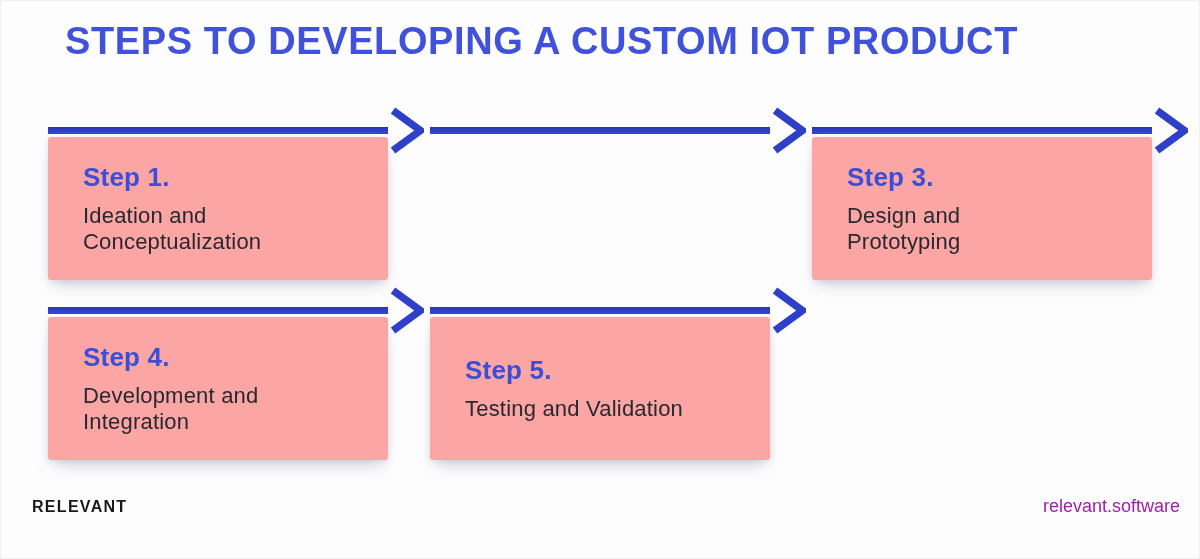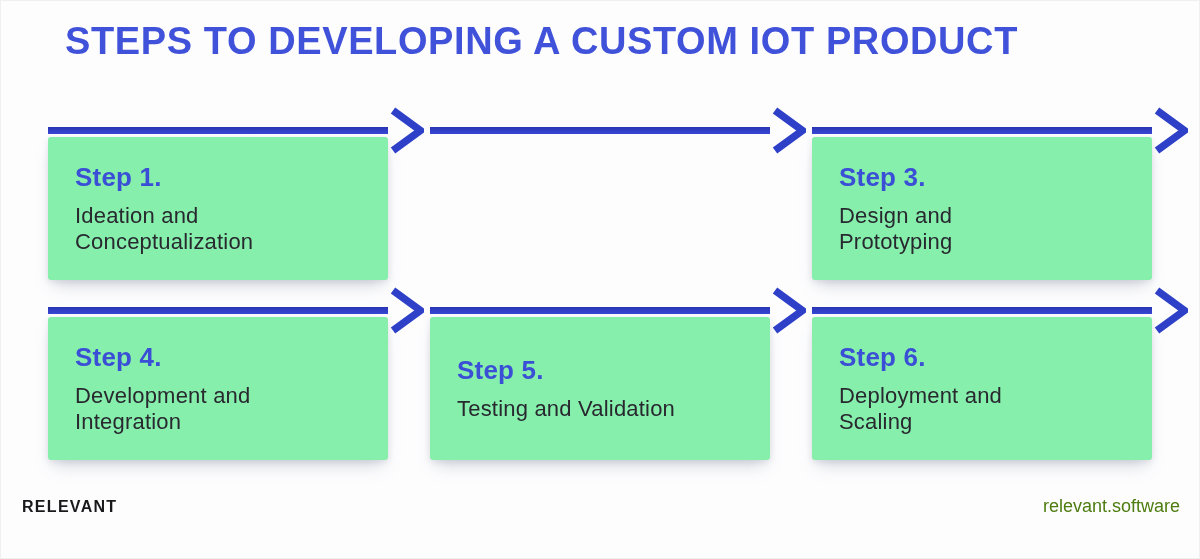--- a/index.html
+++ b/index.html
@@ -53,25 +53,25 @@
     fill: none;
     stroke: #2e40c8;
     stroke-width: 7.5;
     stroke-linejoin: miter;
     stroke-linecap: butt;
   }
 
   .card {
     margin-top: 3px;
     min-height: 143px;
-    background: #86efac;
+    background: #fca5a5;
     border-radius: 3px;
     box-shadow: 0 10px 16px -6px rgba(120,125,150,0.35),
                 0 2px 6px rgba(130,135,160,0.18);
-    padding: 0 16px 0 27px;
+    padding: 0 16px 0 35px;
     box-sizing: border-box;
     display: flex;
     flex-direction: column;
     justify-content: center;
   }
   .step-label {
     font-size: 26px;
     font-weight: 700;
     letter-spacing: 0.2px;
     color: #3b4ed6;
@@ -85,31 +85,32 @@
     color: #28282f;
     white-space: pre-line;
   }
 
   .footer {
     margin-top: 36px;
     padding: 0 20px 0 22px;
     display: flex;
     justify-content: space-between;
     align-items: center;
+    margin-left: 10px;
   }
   .brand {
     font-size: 16px;
     font-weight: 800;
     letter-spacing: 1.3px;
     color: #19191c;
   }
   .website {
     font-size: 18px;
     font-weight: 400;
-    color: #4d7c0f;
+    color: #a21caf;
   }
 </style>
 </head>
 <body>
 
 <h1 class="page-title">STEPS TO DEVELOPING A CUSTOM IOT PRODUCT</h1>
 
 <div class="steps-grid">
 
   <div class="step-cell">
@@ -169,32 +170,19 @@
       <svg class="arrow-head" width="34" height="47" viewBox="0 0 34 47">
           <path d="M3 3.5 L30.5 23.5 L3 43.5"></path>
         </svg>
     </div>
     <div class="card">
       <div class="step-label">Step 5.</div>
       <div class="step-desc">Testing and Validation</div>
     </div>
   </div>
 
-  <div class="step-cell">
-    <div class="arrow">
-      <div class="arrow-bar"></div>
-      <svg class="arrow-head" width="34" height="47" viewBox="0 0 34 47">
-          <path d="M3 3.5 L30.5 23.5 L3 43.5"></path>
-        </svg>
-    </div>
-    <div class="card">
-      <div class="step-label">Step 6.</div>
-      <div class="step-desc">Deployment and
-Scaling</div>
-    </div>
-  </div>
 
 </div>
 
 <div class="footer">
   <div class="brand">RELEVANT</div>
   <div class="website">relevant.software</div>
 </div>
 
 </body></html>

